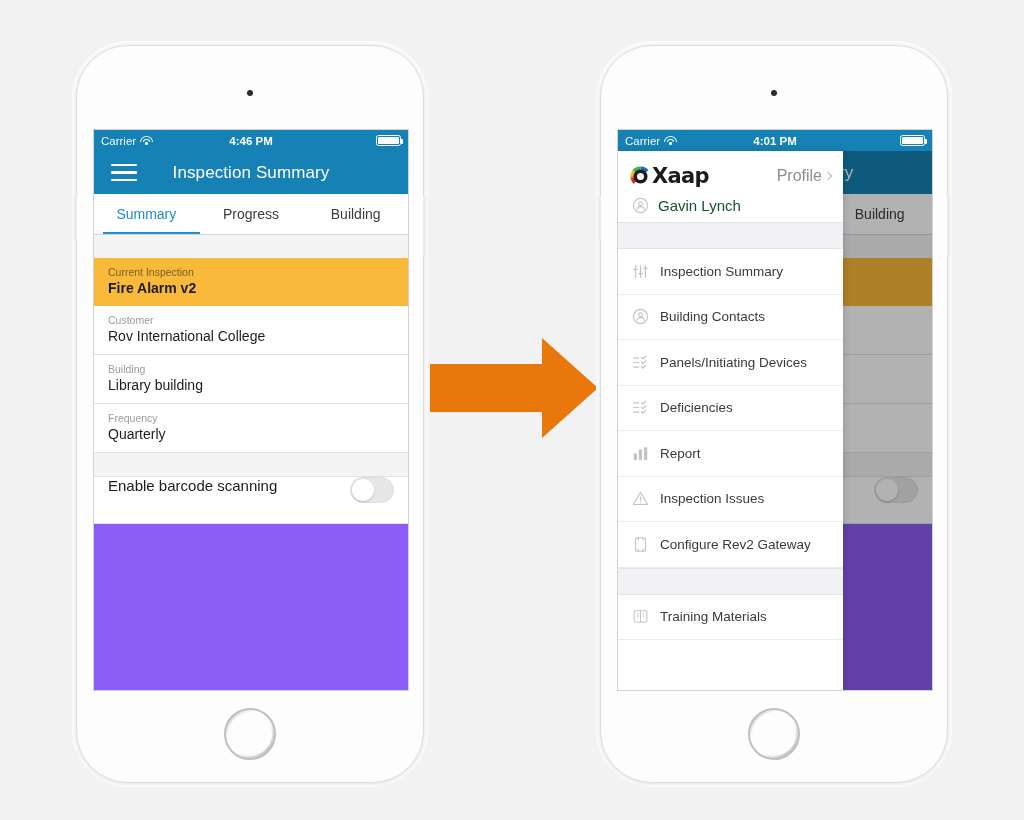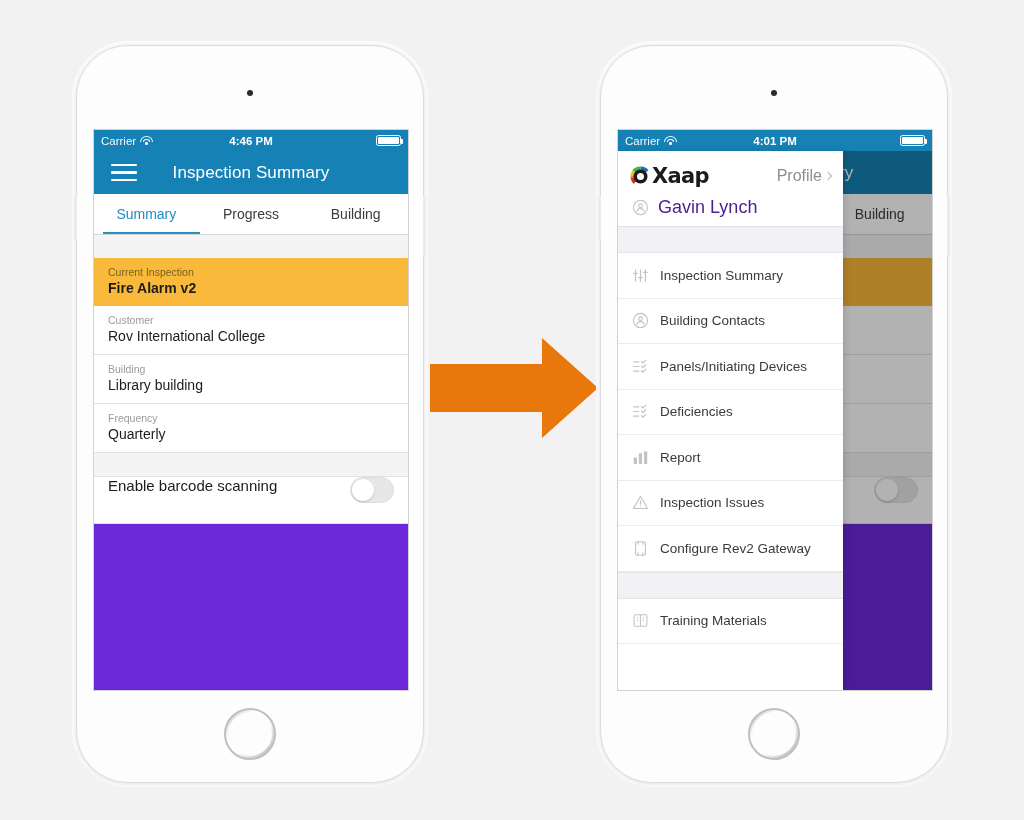--- a/index.html
+++ b/index.html
@@ -101,21 +101,21 @@
 
   .tabbar { height:41px; background:#fff; display:flex;
     border-bottom:1px solid #d6d6d6; position:relative; }
   .tab { flex:1; display:flex; align-items:center; justify-content:center;
     font-size:14px; color:#3c3c3c; cursor:pointer; }
   .tab.active { color:#1e8bc3; }
   .tab.active::after {
     content:""; position:absolute; bottom:0; left:9px; width:97px; height:2.5px; background:#2390c6;
   }
 
-  .content { background:#6d28d9; height:100%; }
+  .content { background:#8b5cf6; height:100%; }
   .gap { height:23px; background:#f4f4f4; }
 
   .cell {
     background:#fff; padding:7px 14px 8px;
     border-bottom:1px solid #e2e2e2;
   }
   .cell.hi { background:#f9b93a; border-bottom:none; }
   .cell-label { font-size:10.5px; color:#9b9b9b; line-height:14px; }
   .cell.hi .cell-label { color:#7a6024; }
   .cell-value { font-size:14px; color:#1c1c1c; line-height:19px; }
@@ -142,21 +142,21 @@
   .brand-row { display:flex; align-items:center; }
   .logo { display:flex; align-items:center; }
   .logo-mark { position:relative; width:21px; height:21px; margin-right:1px; }
   .logo-word { font-size:21px; font-weight:bold; color:#1b1b1b; letter-spacing:-.7px;
     font-family:"DejaVu Sans", sans-serif; }
   .profile-link { margin-left:auto; display:flex; align-items:center; gap:3px;
     font-size:16px; color:#8d8d8d; cursor:pointer; }
   .chev { width:6px; height:6px; border-right:1.6px solid #b5b5b5;
     border-top:1.6px solid #b5b5b5; transform:rotate(45deg); }
   .user-row { display:flex; align-items:center; gap:9px; margin-top:9px; padding-left:2px; }
-  .user-name { font-size:18px; color:#4c1d95; }
+  .user-name { font-size:15px; color:#14532d; }
 
   .drawer-spacer { height:27px; background:#f2f2f6; border-top:1px solid #e4e4e4;
     border-bottom:1px solid #e4e4e4; }
 
   .mitem { height:45.5px; display:flex; align-items:center; gap:11px;
     padding:0 0 0 14px; border-bottom:1px solid #ececec; background:#fff; cursor:pointer; }
   .mitem .mlabel { font-size:13.5px; color:#3a3a3a; }
   .micon { width:17px; height:17px; flex:none; position:relative; color:#c0c0c0; }
   .micon svg { display:block; width:17px; height:17px; }
 

